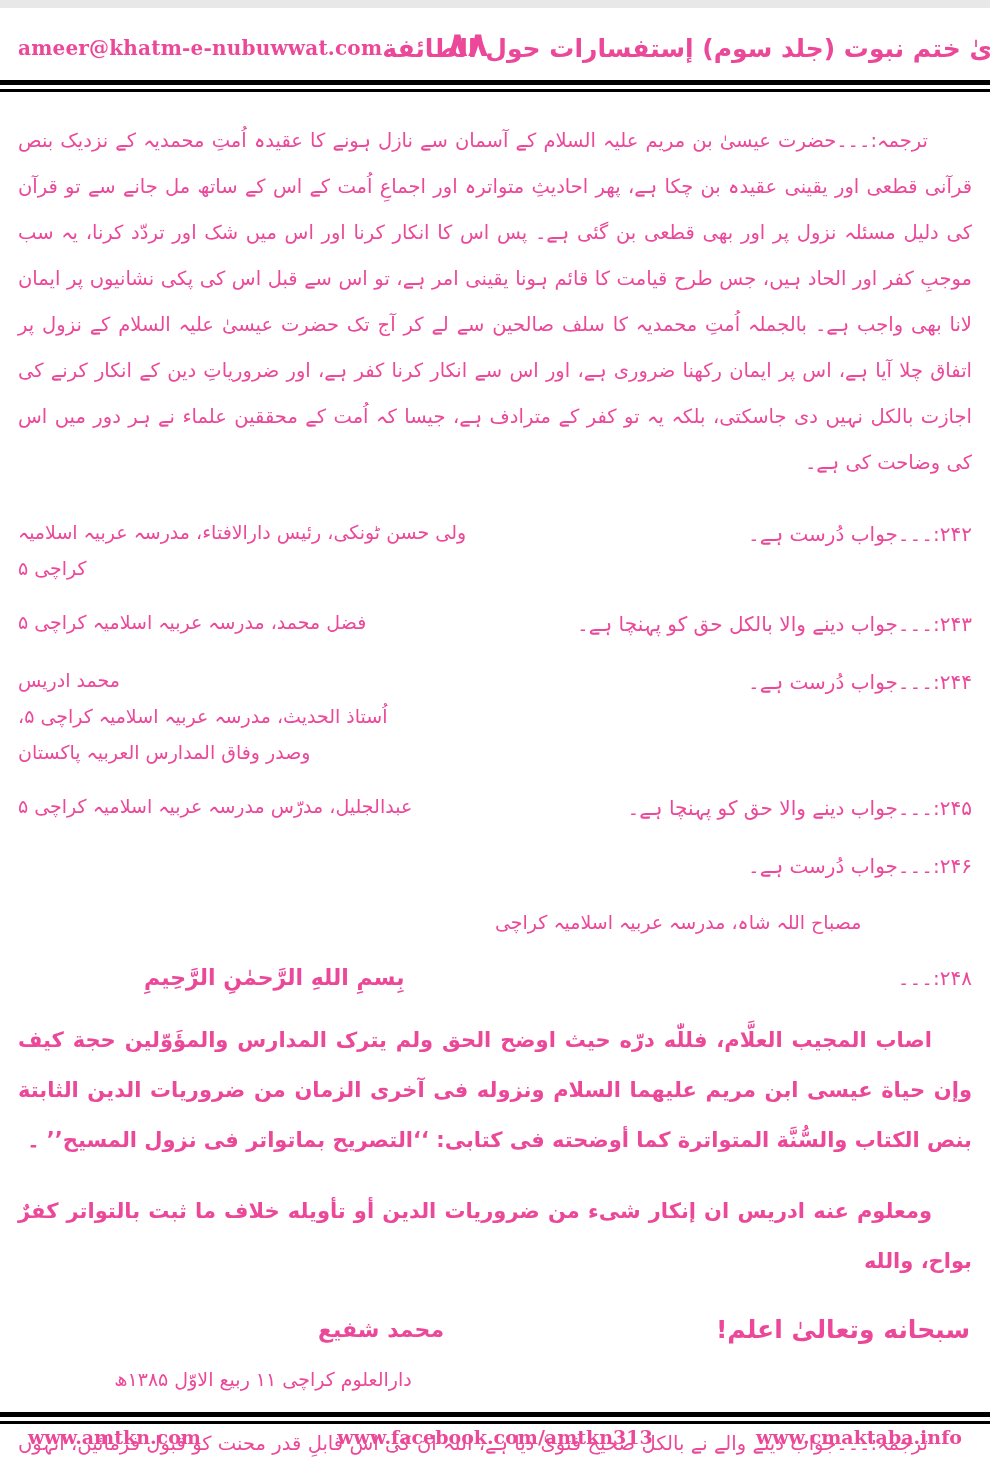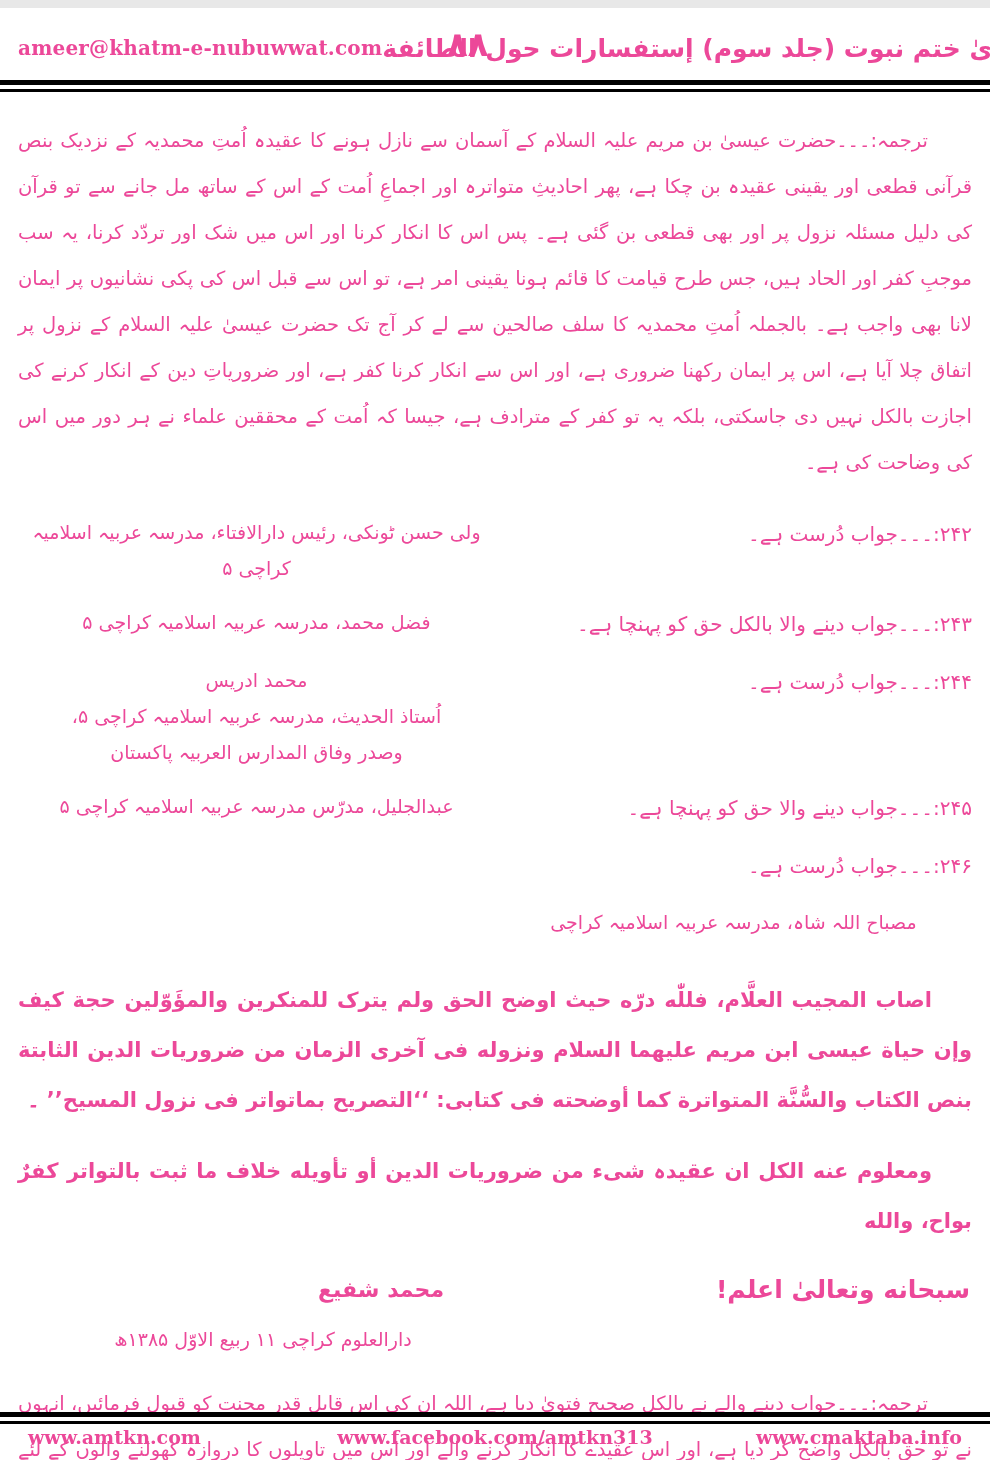--- a/index.html
+++ b/index.html
@@ -66,21 +66,21 @@
     align-items:flex-start;
     padding:9px 0;
   }
   .item-answer{
     width:50%;
     font-size:20px;
     line-height:40px;
   }
   .item-name{
     width:50%;
-    text-align:center;
+    text-align:left;
     font-size:19px;
     line-height:36px;
   }
   .item-name .sub{display:block;}
   .bismillah{
     width:58%;
     text-align:center;
     font-weight:bold;
     font-size:22px;
     line-height:40px;
@@ -174,26 +174,28 @@
 
       <div class="item-row">
         <span class="item-answer">۲۴۶:۔۔۔جواب دُرست ہے۔</span>
       </div>
 
       <div class="item-row">
         <span class="item-name">مصباح اللہ شاہ، مدرسہ عربیہ اسلامیہ کراچی</span>
       </div>
 
       <div class="item-row">
+        <span class="item-answer">۲۴۸:۔۔۔</span>
+        <span class="bismillah">بِسمِ اللهِ الرَّحمٰنِ الرَّحِیمِ</span>
       </div>
 
     </div>
 
-    <p class="arabic">اصاب المجیب العلَّام، فللّٰه درّه حیث اوضح الحق ولم یترک للمنکرین والمؤَوّلین حجة کیف وإن حیاة عیسی ابن مریم علیهما السلام ونزوله فی آخری الزمان من ضروریات الدین الثابتة بنص الکتاب والسُّنَّة المتواترة کما أوضحته فی کتابی: ‘‘التصریح بماتواتر فی نزول المسیح’’ ۔</p>
-    <p class="arabic" style="margin-top:0;">ومعلوم عنه الکل ان عقیدہ شیء من ضروریات الدین أو تأویله خلاف ما ثبت بالتواتر کفرٌ بواح، والله</p>
+    <p class="arabic">اصاب المجیب العلَّام، فللّٰه درّه حیث اوضح الحق ولم یترک المدارس والمؤَوّلین حجة کیف وإن حیاة عیسی ابن مریم علیهما السلام ونزوله فی آخری الزمان من ضروریات الدین الثابتة بنص الکتاب والسُّنَّة المتواترة کما أوضحته فی کتابی: ‘‘التصریح بماتواتر فی نزول المسیح’’ ۔</p>
+    <p class="arabic" style="margin-top:0;">ومعلوم عنه ادریس ان إنکار شیء من ضروریات الدین أو تأویله خلاف ما ثبت بالتواتر کفرٌ بواح، والله</p>
 
     <div class="sig-row">
       <span class="sig-tail">سبحانه وتعالیٰ اعلم!</span>
       <span class="signature">محمد شفیع</span>
     </div>
 
     <div class="date-line">دارالعلوم کراچی ۱۱ ربیع الاوّل ۱۳۸۵ھ</div>
 
     <p class="para">ترجمہ:۔۔۔جواب دینے والے نے بالکل صحیح فتویٰ دیا ہے، اللہ ان کی اس قابلِ قدر محنت کو قبول فرمائیں، انہوں نے تو حق بالکل واضح کر دیا ہے، اور اس عقیدے کا انکار کرنے والے اور اس میں تاویلوں کا دروازہ کھولنے والوں کے لئے کوئی راہِ فرار نہیں چھوڑی۔ اس عقیدے سے انکار کیسے ہوسکتا ہے جبکہ حیاتِ عیسیٰ بن مریم علیہ السلام اور آپ کا آخر زمانے میں نازل ہونا ضروریاتِ دین میں سے ہے۔ جیسا کہ میں نے اسے اپنی کتاب ‘‘التصریح بماتواتر فی نزول المسیح’’ میں وضاحت سے بیان کر دیا ہے، اور یہ</p>
 

